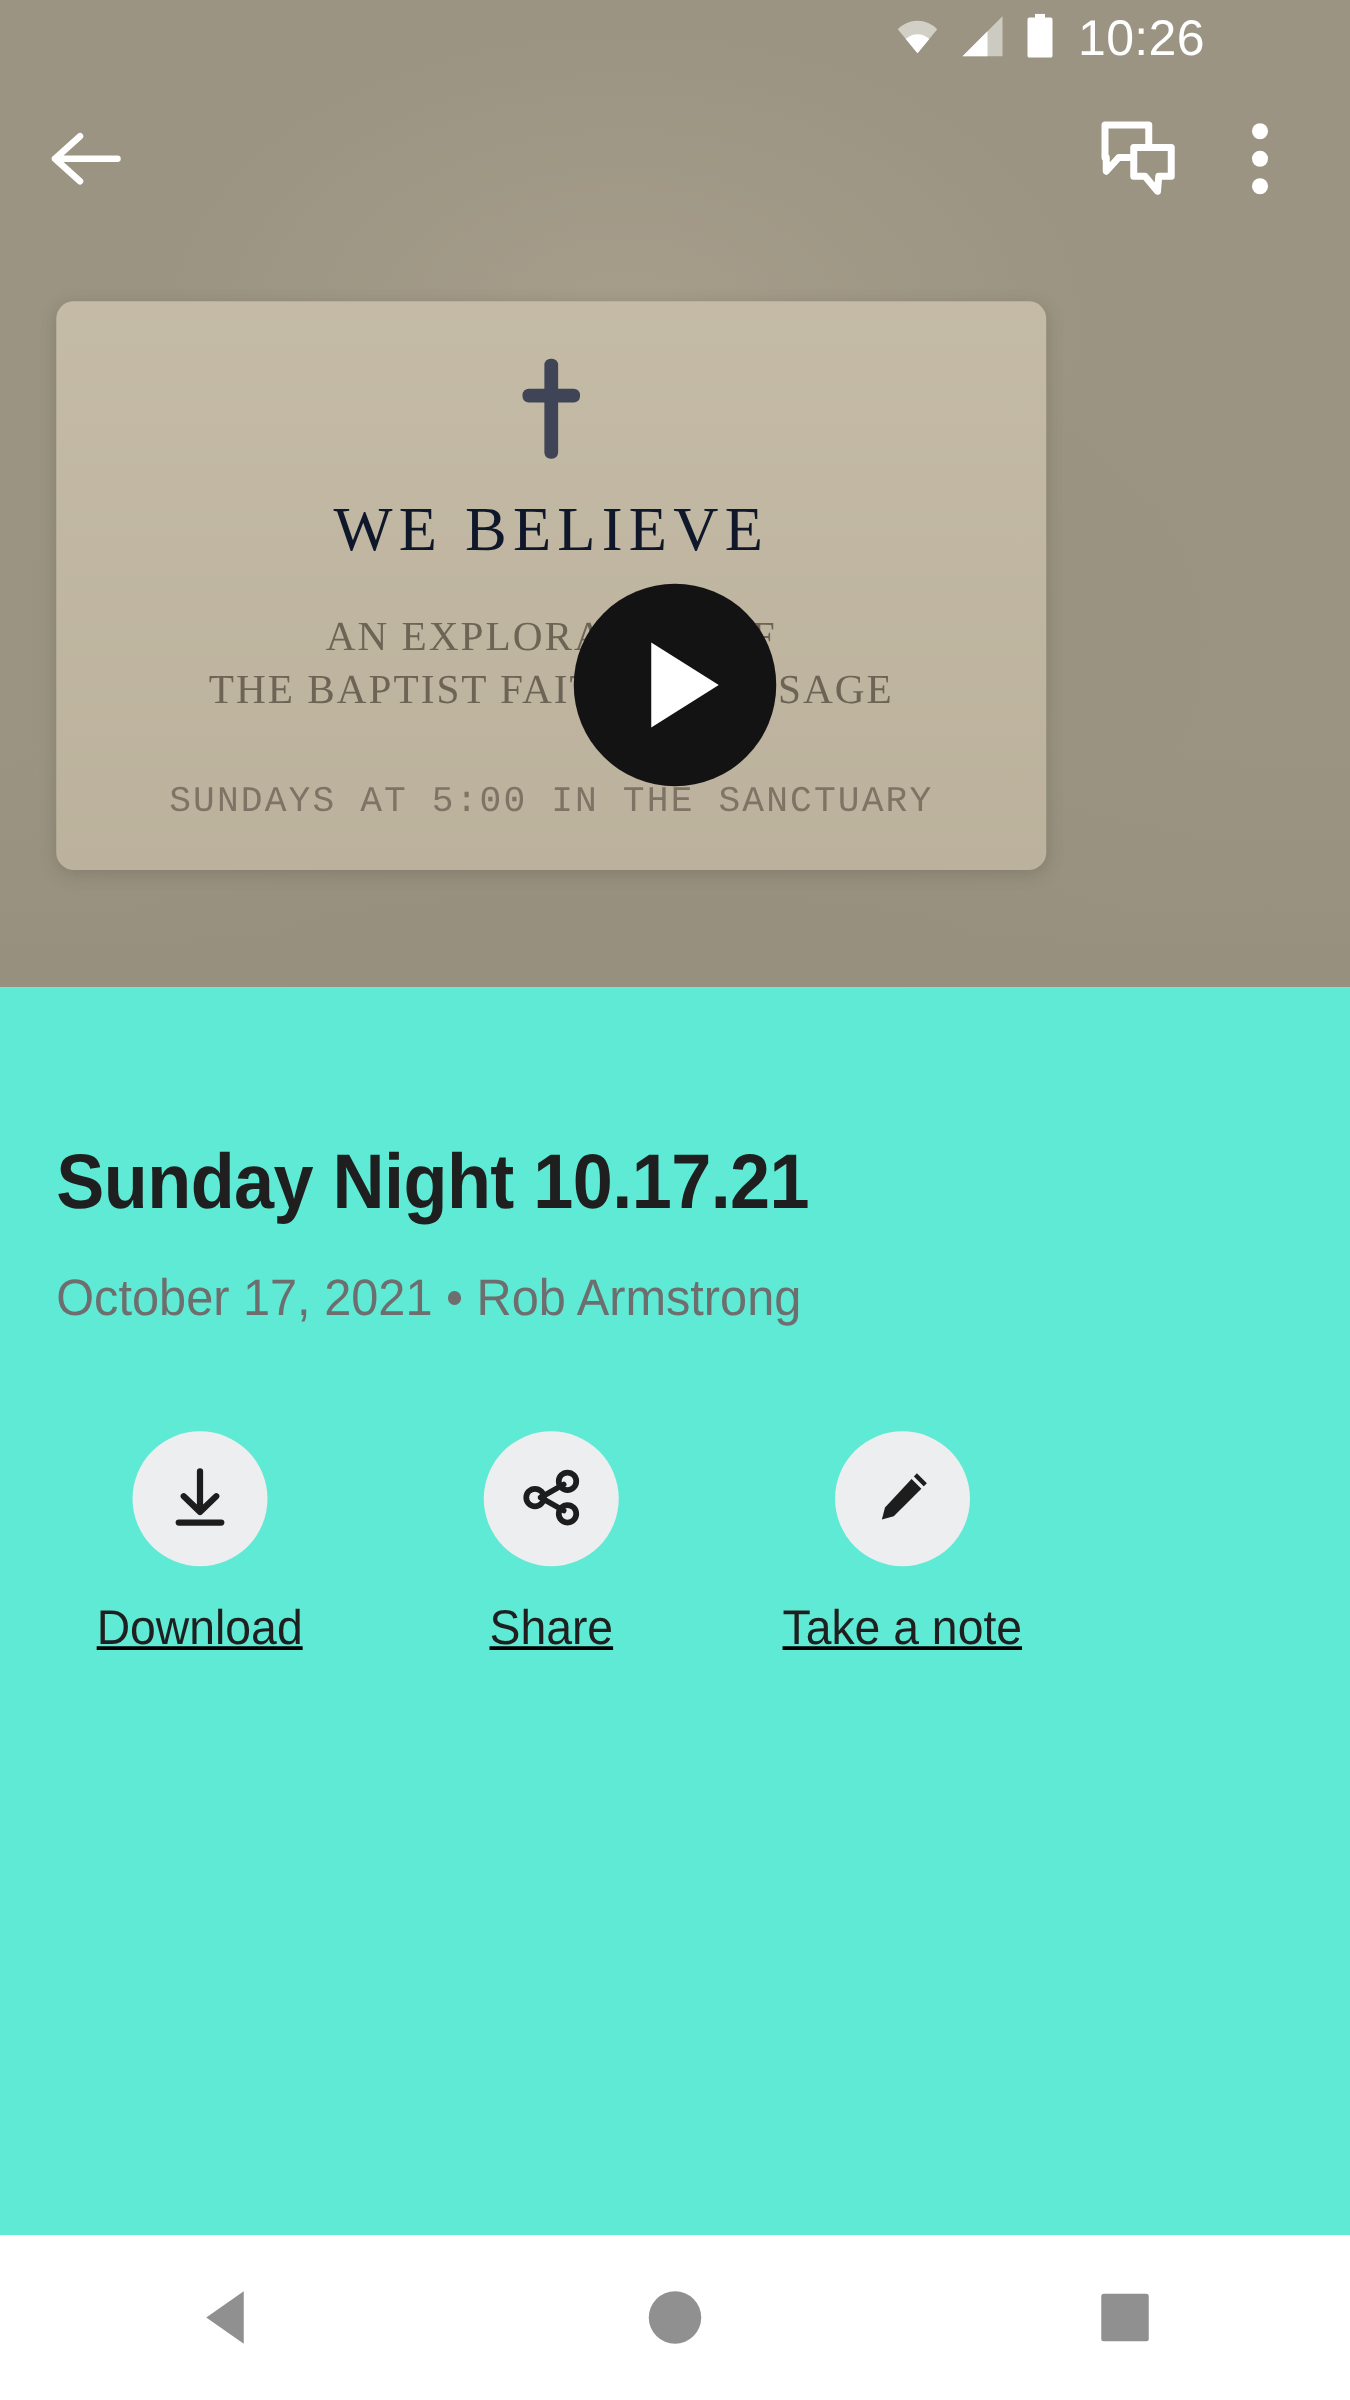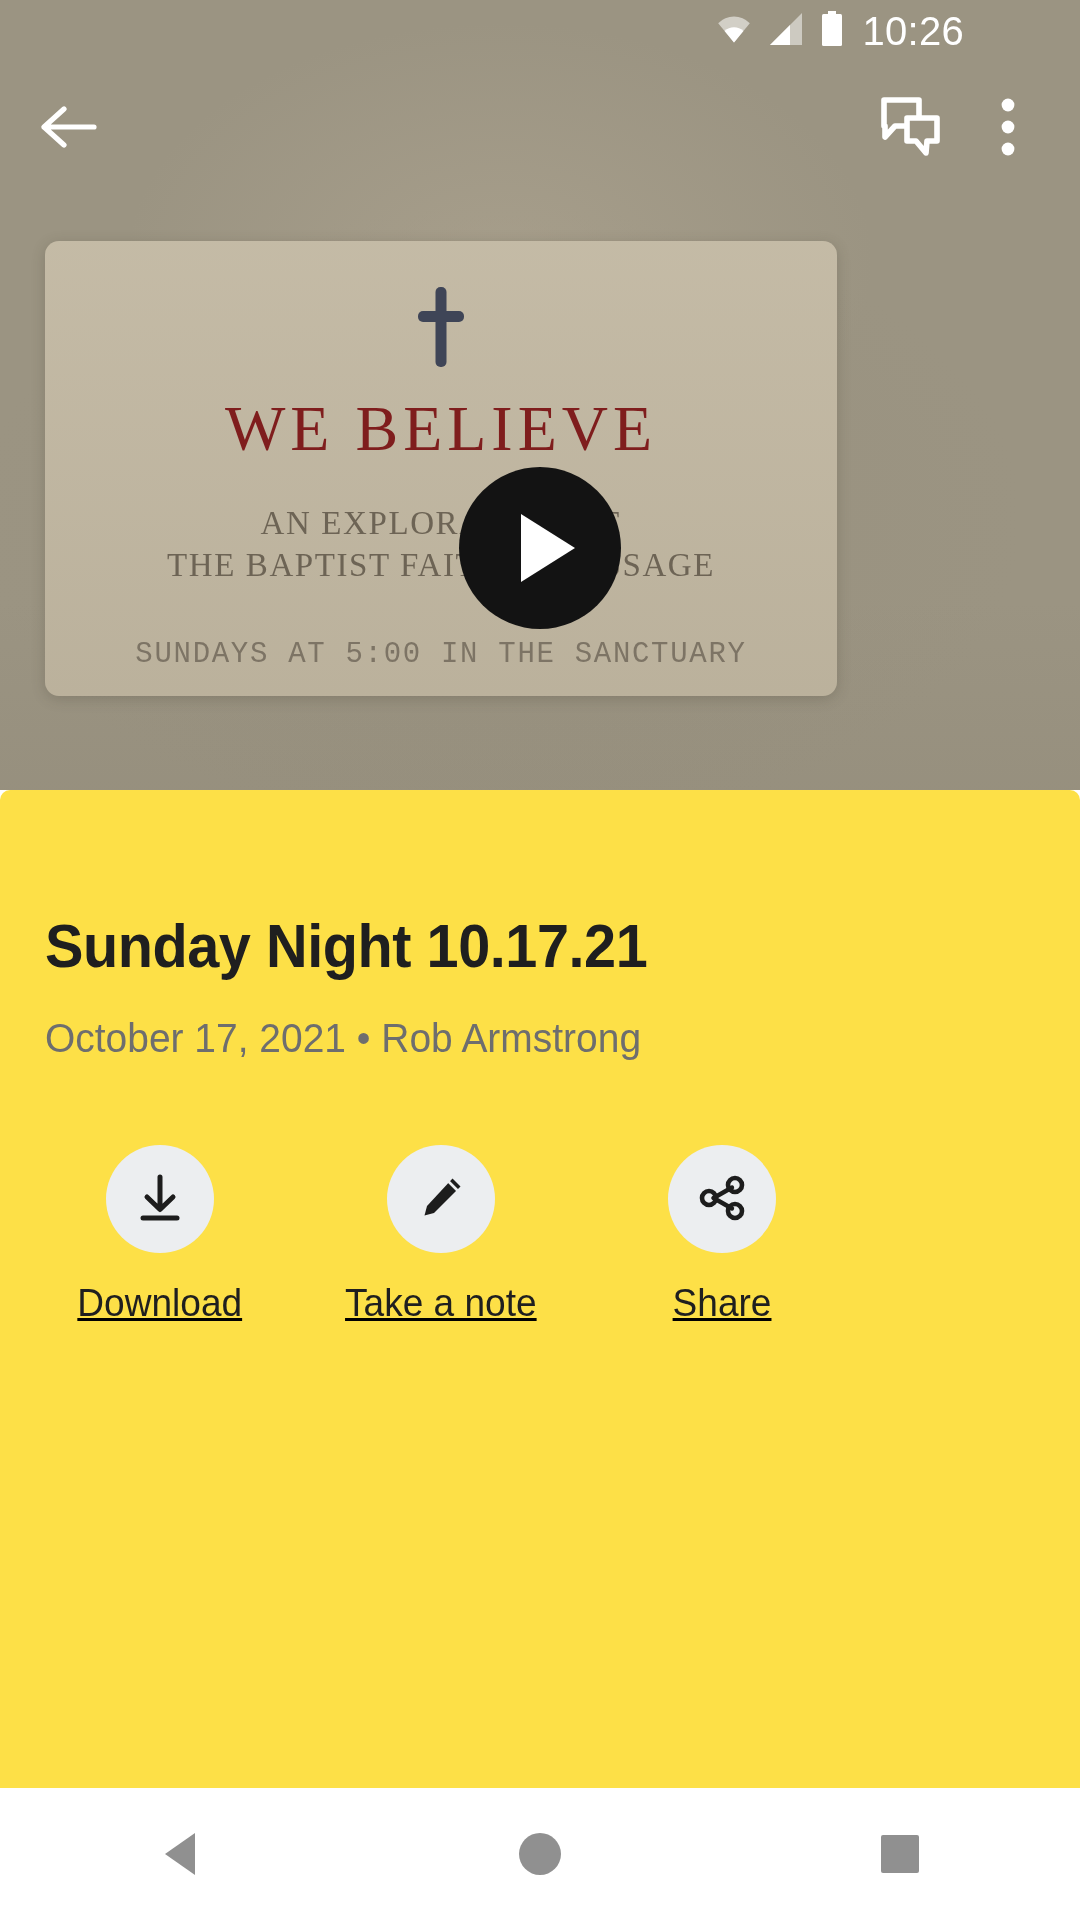--- a/index.html
+++ b/index.html
@@ -107,23 +107,23 @@
   }
   .mc-inner {
     position: absolute; inset: 0;
     display: flex; flex-direction: column; align-items: center;
     padding-top: 44px;
   }
   .mc-cross { display: block; }
   .mc-title {
     margin-top: 24px;
     font-family: "Liberation Serif", serif;
-    font-size: 64px;
+    font-size: 50px;
     letter-spacing: 5px;
-    color: #7f1d1d;
+    color: #0f172a;
     line-height: 1;
     white-space: nowrap;
   }
   .mc-sub1 {
     margin-top: 42px;
     font-family: "Liberation Serif", serif;
     font-size: 33px;
     letter-spacing: 1.6px;
     color: #6d6455;
     line-height: 1.26;
@@ -167,23 +167,22 @@
     border-bottom: 34px solid transparent;
     margin-left: 16px;
   }
 
   
   .content {
     position: absolute;
     left: 0; top: 790px;
     width: 1080px;
     height: 1130px;
-    background: #fde047;
+    background: #5eead4;
     z-index: 20;
-    border-radius: 10px;
   }
   .item-title {
     position: absolute;
     left: 45px; top: 125px;
     font-size: 62px;
     font-weight: 700;
     color: #1f1f1f;
     letter-spacing: -0.5px;
     line-height: 1;
     white-space: nowrap;
@@ -378,48 +377,48 @@
       <button class="action-item">
         <span class="action-circle">
           <span>
             <svg width="56" height="56" viewBox="0 0 56 56">
               <path d="M28 7 L28 38 M15 27 L28 39.5 L41 27" fill="none" stroke="#1d1d1d" stroke-width="5" stroke-linecap="round" stroke-linejoin="round"></path>
               <path d="M11 48 L45 48" fill="none" stroke="#1d1d1d" stroke-width="5" stroke-linecap="round"></path>
             </svg>
           </span>
         </span>
         <span class="action-label">Download</span>
-      </button>
-
-      <button class="action-item">
-        <span class="action-circle">
-          <span>
-            <svg width="56" height="56" viewBox="0 0 56 56">
-              <path d="M39.5 8.5 L47.5 16.5 L21 43 L11.5 45.5 L14 36 Z" fill="#1d1d1d"></path>
-              <path d="M36 12 L44 20" stroke="#eceef0" stroke-width="2.6" stroke-linecap="round"></path>
-            </svg>
-          </span>
-        </span>
-        <span class="action-label">Take a note</span>
       </button>
 
       <button class="action-item">
         <span class="action-circle">
           <span>
             <svg width="56" height="56" viewBox="0 0 56 56">
               <path d="M19.5 28 L38 17.5 M19.5 28 L38 38.5" fill="none" stroke="#1d1d1d" stroke-width="4.4" stroke-linecap="round"></path>
               <circle cx="41" cy="15" r="7" fill="none" stroke="#1d1d1d" stroke-width="4.6"></circle>
               <circle cx="15" cy="28" r="7" fill="none" stroke="#1d1d1d" stroke-width="4.6"></circle>
               <circle cx="41" cy="41" r="7" fill="none" stroke="#1d1d1d" stroke-width="4.6"></circle>
             </svg>
           </span>
         </span>
         <span class="action-label">Share</span>
       </button>
 
+      <button class="action-item">
+        <span class="action-circle">
+          <span>
+            <svg width="56" height="56" viewBox="0 0 56 56">
+              <path d="M39.5 8.5 L47.5 16.5 L21 43 L11.5 45.5 L14 36 Z" fill="#1d1d1d"></path>
+              <path d="M36 12 L44 20" stroke="#eceef0" stroke-width="2.6" stroke-linecap="round"></path>
+            </svg>
+          </span>
+        </span>
+        <span class="action-label">Take a note</span>
+      </button>
+
     </div>
 
 
   </div>
 
   <div class="nav-bar">
     <button class="nav-btn">
       <span class="nav-back-tri"></span>
     </button>
     <button class="nav-btn">

